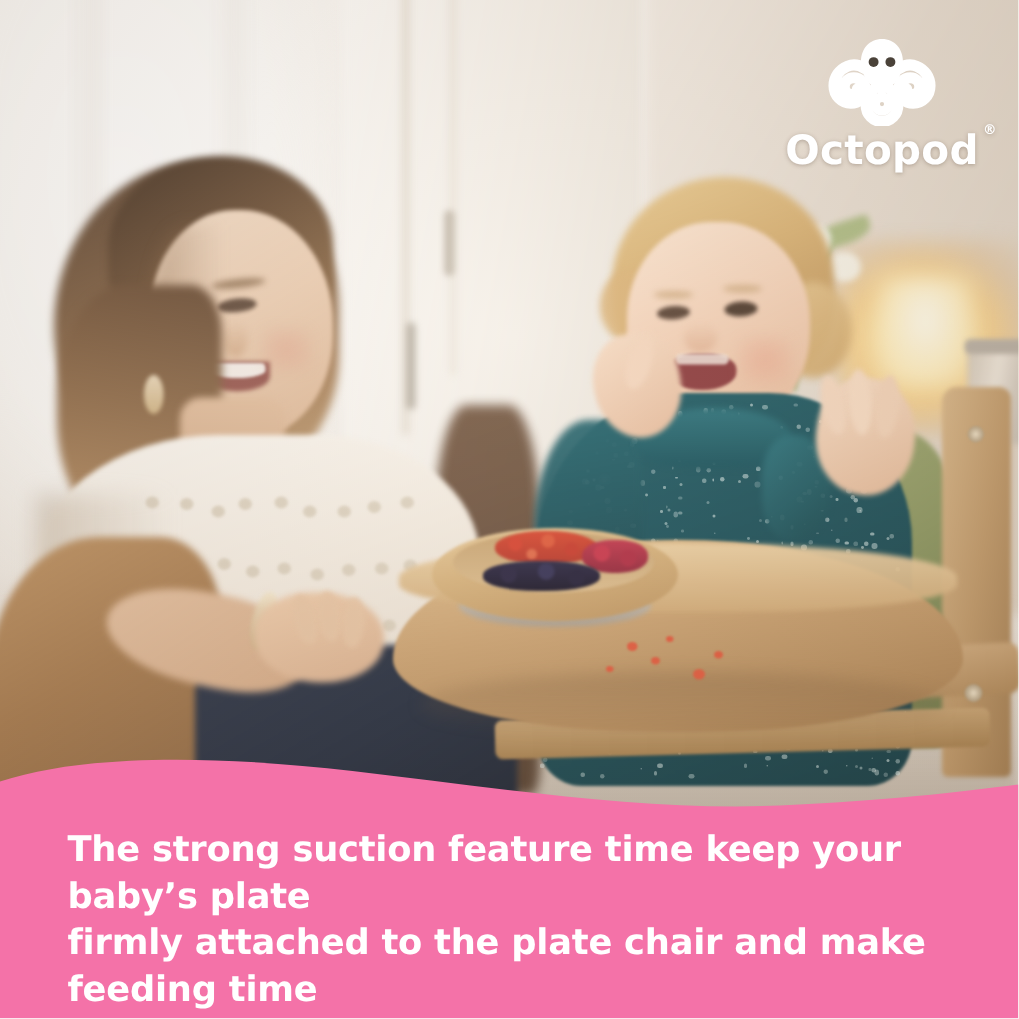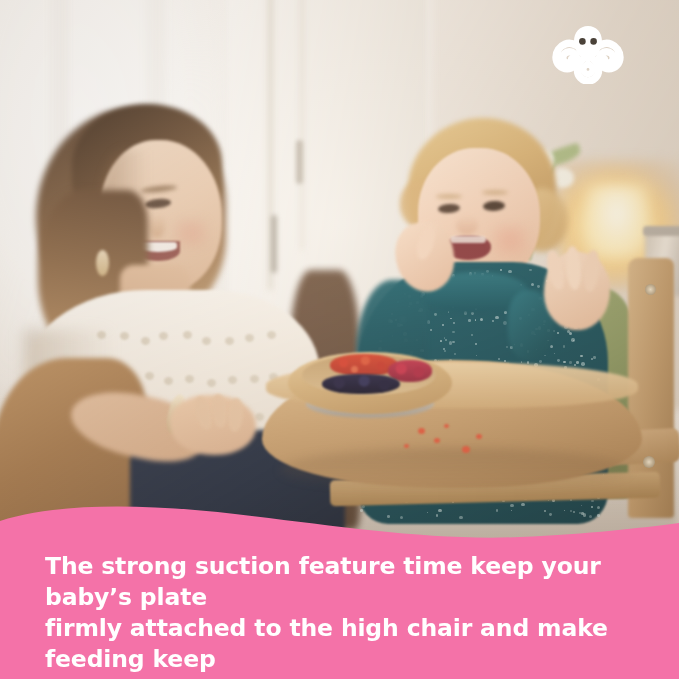--- a/index.html
+++ b/index.html
@@ -1120,26 +1120,30 @@
       <circle cx="30.4" cy="19.4" r="3.3" fill="#4a4239"></circle>
       <circle cx="41.6" cy="19.4" r="3.3" fill="#4a4239"></circle>
 
       <path d="M24.2 23.5c-3.4-2.2-7.6-2.8-11.4-1.3C7.6 24.3 4 29.4 4 35.2c0 6.6 5 11.6 11.2 11.6 5.4 0 9.6-4 9.6-9.2 0-4.4-3.4-7.8-7.6-7.8-3.6 0-6.4 2.8-6.4 6.2 0 2.8 2.2 5 4.9 5 2.2 0 3.9-1.7 3.9-3.8" fill="none" stroke="#ffffff" stroke-width="7.4" stroke-linecap="round" stroke-linejoin="round"></path>
 
       <path d="M47.8 23.5c3.4-2.2 7.6-2.8 11.4-1.3C64.4 24.3 68 29.4 68 35.2c0 6.6-5 11.6-11.2 11.6-5.4 0-9.6-4-9.6-9.2 0-4.4 3.4-7.8 7.6-7.8 3.6 0 6.4 2.8 6.4 6.2 0 2.8-2.2 5-4.9 5-2.2 0-3.9-1.7-3.9-3.8" fill="none" stroke="#ffffff" stroke-width="7.4" stroke-linecap="round" stroke-linejoin="round"></path>
 
       <path d="M30 38c-3 2.6-4.6 6-4.6 9.8C25.4 54.6 30.2 59 36 59s10.6-4.4 10.6-11.2c0-3.8-1.6-7.2-4.6-9.8" fill="none" stroke="#ffffff" stroke-width="7.4" stroke-linecap="round" stroke-linejoin="round"></path>
       <circle cx="36" cy="47.4" r="4.6" fill="none" stroke="#ffffff" stroke-width="6.4"></circle>
     </svg>
+    <div class="wordmark">
+      <span>Octopod</span>
+      <span class="reg">®</span>
+    </div>
   </div>
 
   <div id="banner">
     <svg width="679" height="184" viewBox="0 0 679 184" preserveAspectRatio="none" aria-hidden="true">
       <path id="wavePath" d="M0,26 C55,8 140,8 235,19 C330,30 430,46 520,42 C590,39 640,33 679,28 L679,184 L0,184 Z" fill="#f472a8"></path>
     </svg>
     <div id="banner-text" style="color: rgb(255, 255, 255);">
       <div>The strong suction feature time keep your baby’s plate</div>
-      <div>firmly attached to the high chair and make feeding keep</div>
+      <div>firmly attached to the plate chair and make feeding time</div>
       <div>easier &amp; mess-free.</div>
     </div>
   </div>
 
 </div>
 
 </body></html>

